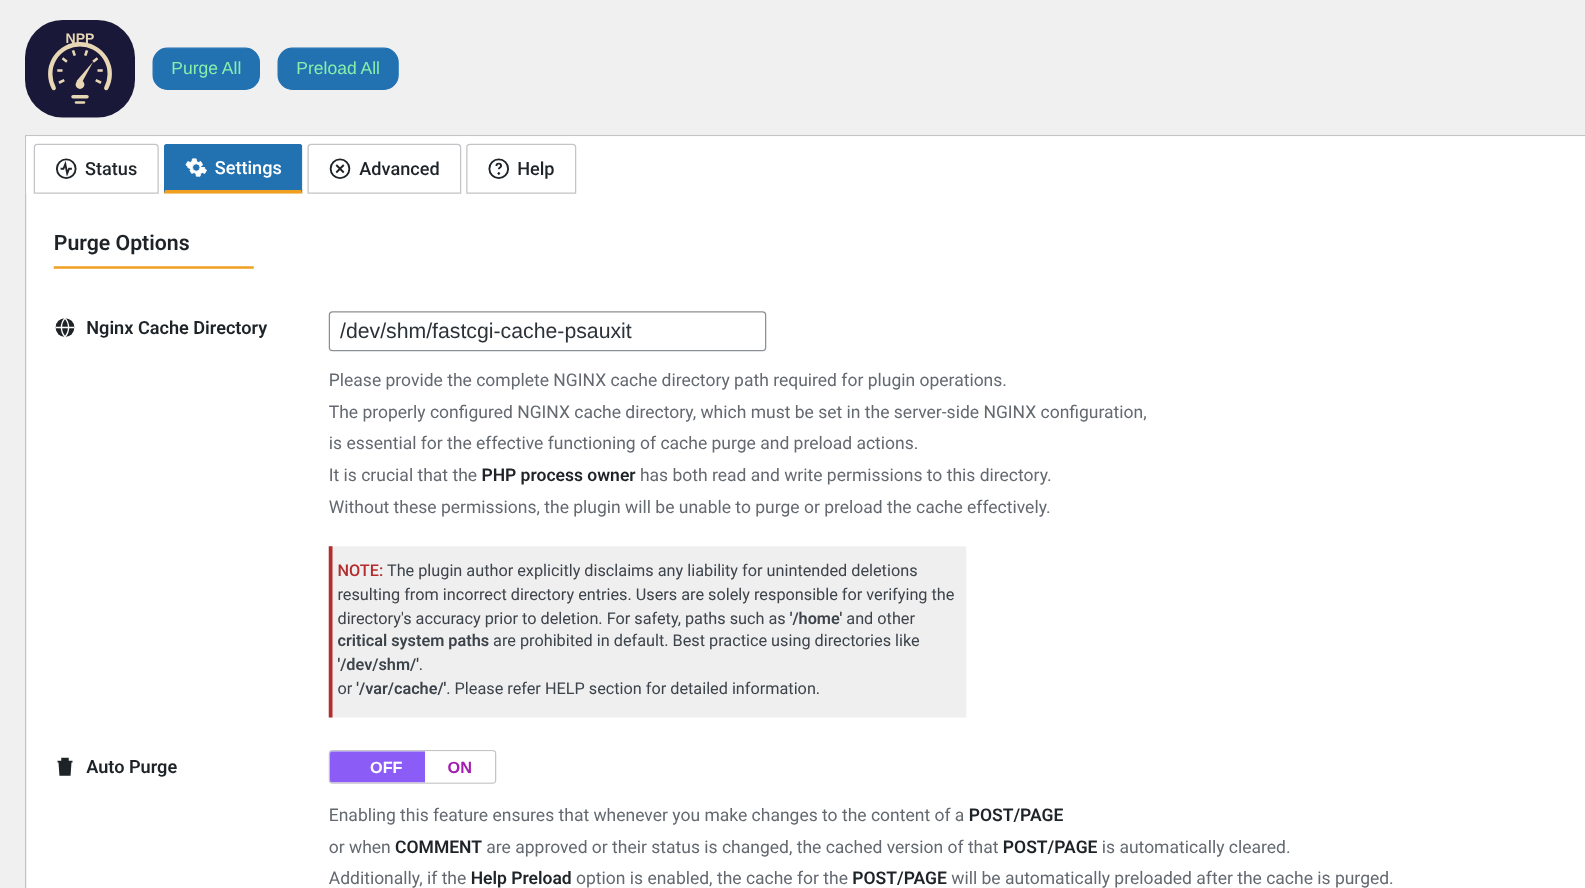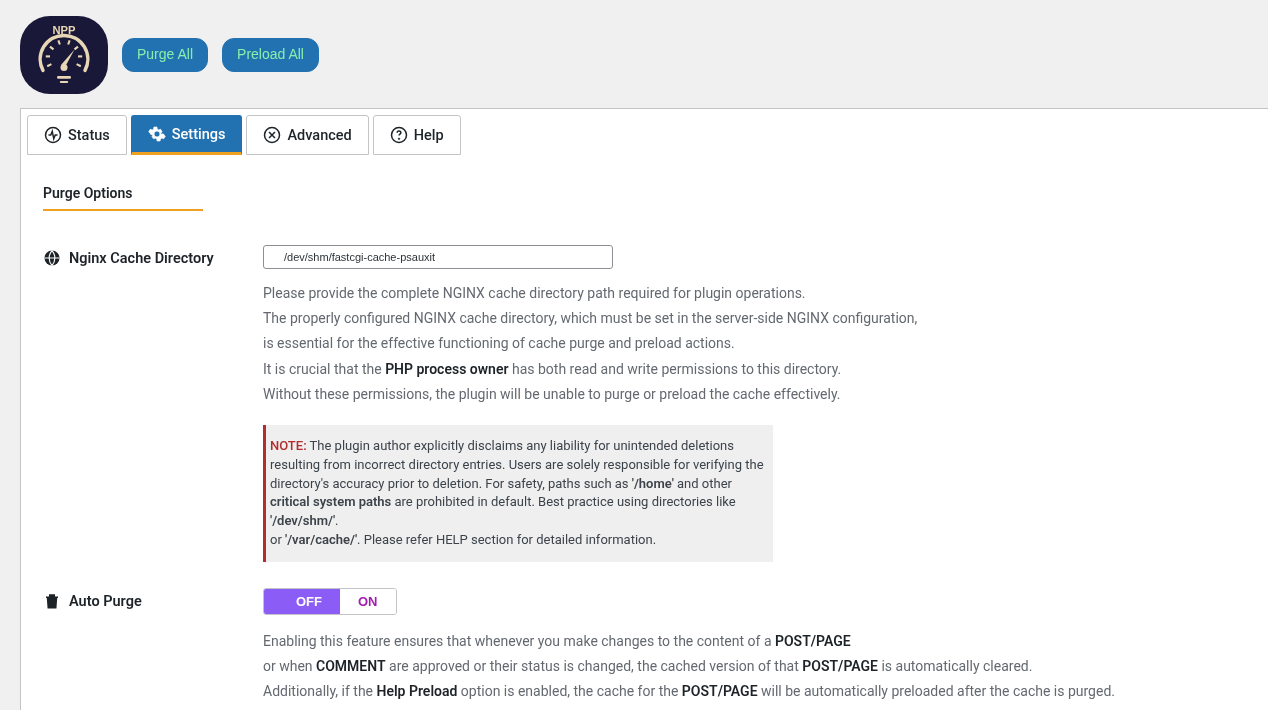--- a/index.html
+++ b/index.html
@@ -68,21 +68,21 @@
     background: #2271b1;
     color: #fff;
     border-color: #2271b1;
     border-bottom: 3px solid #f0a020;
   }
   .tab svg { width: 18px; height: 18px; }
   .tab.active svg { stroke: #fff; fill: #fff; }
   .tab:not(.active) svg { stroke: #1d2327; fill: #1d2327; }
   .content { padding: 30px 22px 40px; }
   .section-title {
-    font-size: 14px;
+    font-size: 17px;
     font-weight: 600;
     color: #1d2327;
     margin-bottom: 8px;
   }
   .underline {
     width: 160px;
     height: 2px;
     background: #f0a020;
     margin-bottom: 34px;
   }
@@ -98,24 +98,24 @@
     align-items: center;
     gap: 8px;
     font-weight: 600;
     font-size: 14.5px;
     padding-top: 4px;
   }
   .form-label-col svg { width: 18px; height: 18px; flex-shrink: 0; }
   .form-field-col { flex: 1; max-width: 920px; }
   .text-input {
     width: 350px;
-    padding: 5px 20px;
+    padding: 5px 8px;
     border: 1px solid #8c8f94;
     border-radius: 3px;
-    font-size: 11px;
+    font-size: 17px;
     color: #2c3338;
     margin-bottom: 12px;
   }
   .help-text {
     color: #646970;
     font-size: 14px;
     line-height: 1.8;
   }
   .help-text strong { color: #1d2327; font-weight: 600; }
   .note-box {

